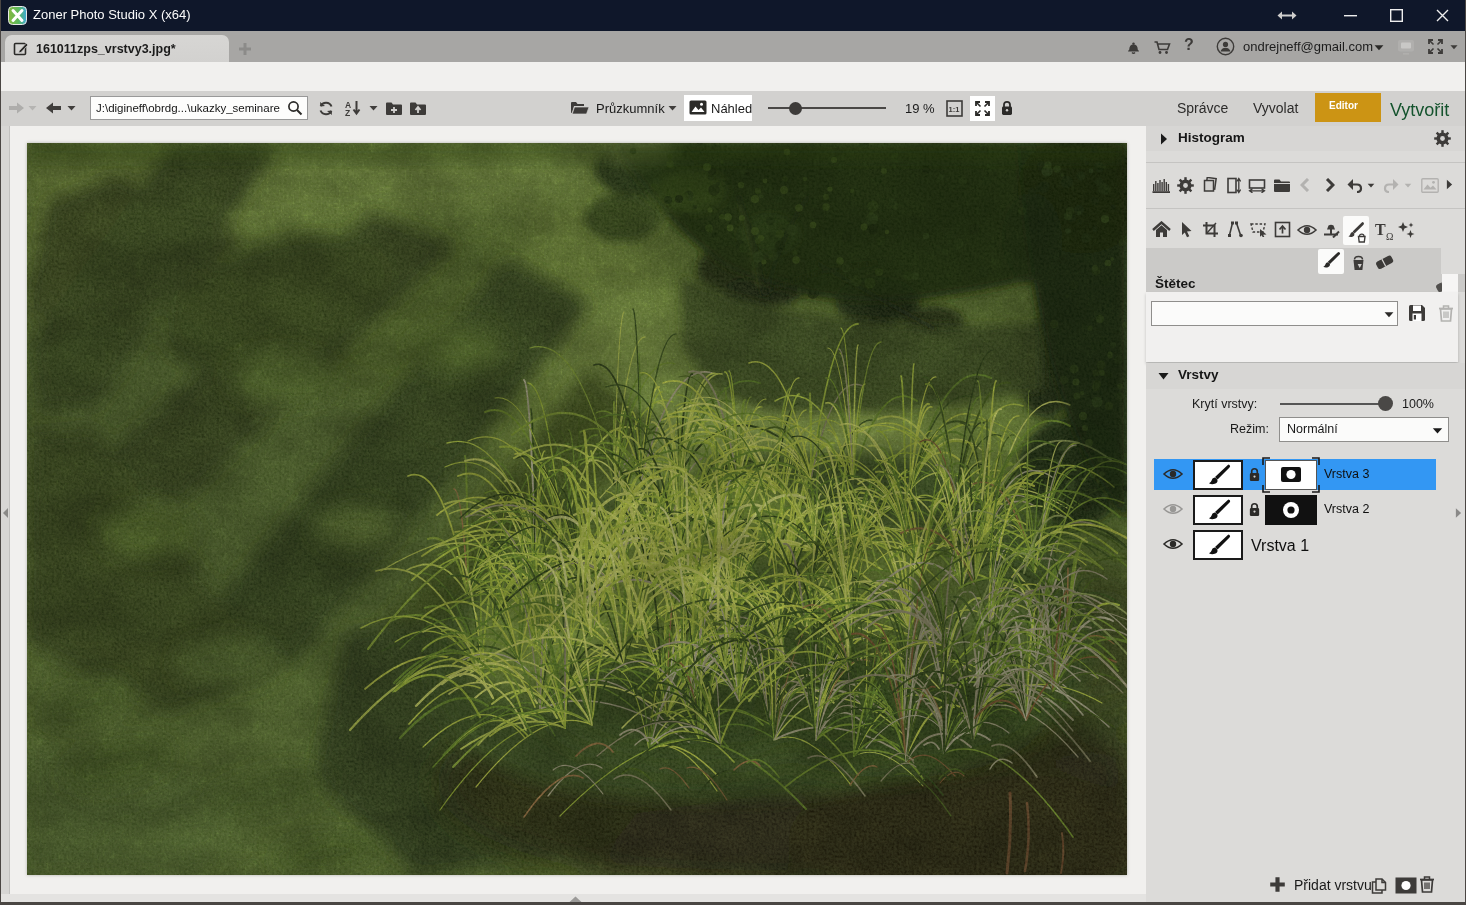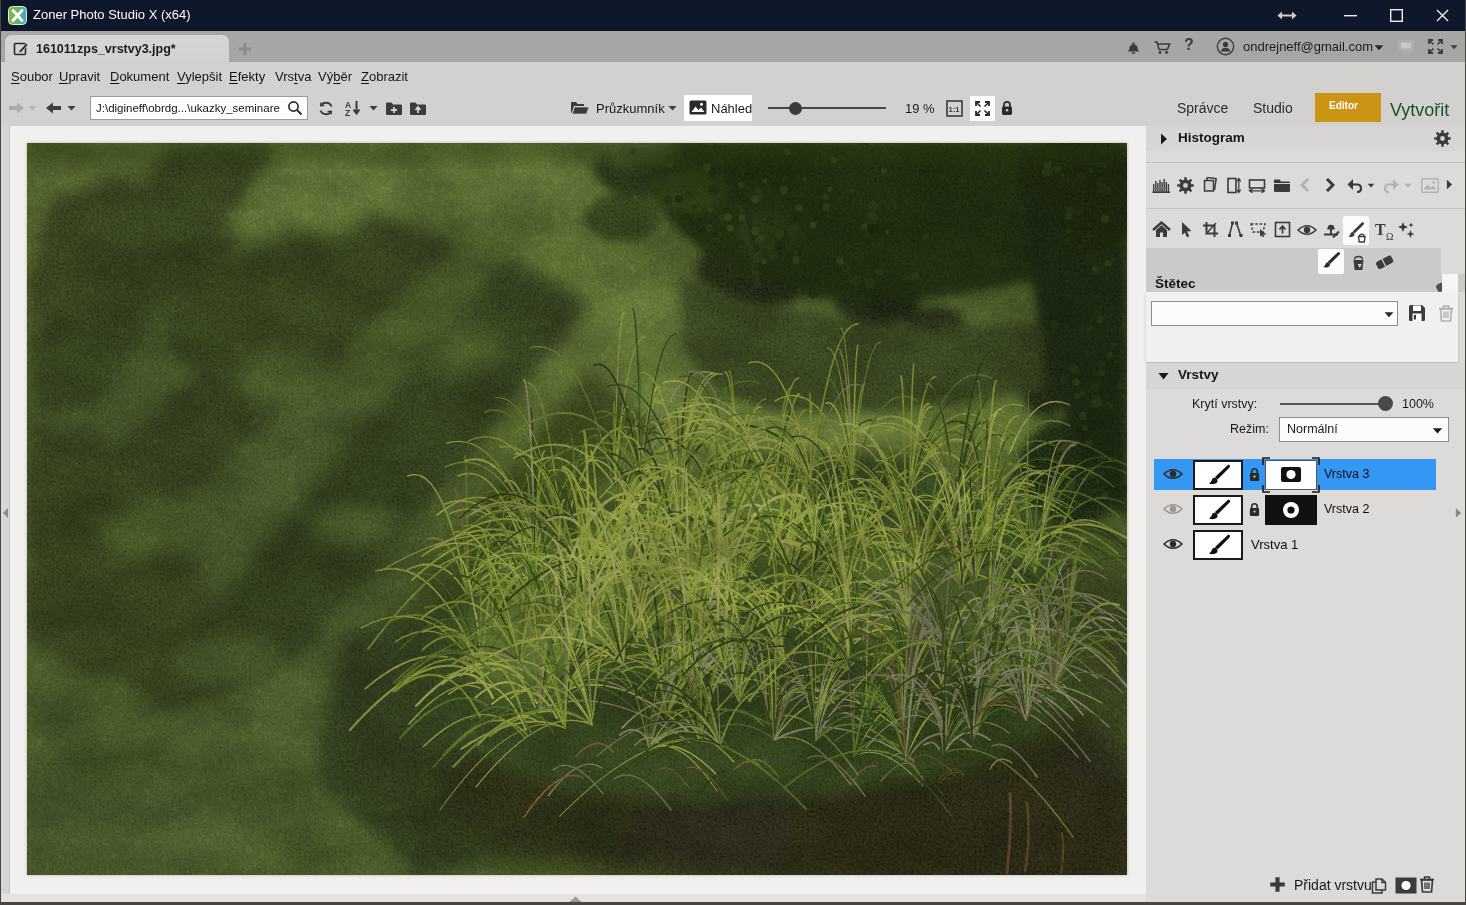--- a/index.html
+++ b/index.html
@@ -105,30 +105,20 @@
           <path d="M6 15 H2 V11" stroke="#3d3b39" stroke-width="1.8" fill="none"></path>
 <path d="M2.2 2.2 L6.5 6.5 M14.8 2.2 L10.5 6.5 M14.8 14.8 L10.5 10.5 M2.2 14.8 L6.5 10.5" stroke="#3d3b39" stroke-width="1.6"></path>
         </svg>
       </div>
 <div class="ic" style="left:1450px;top:13px">
         <svg width="8" height="6" viewBox="0 0 9 6">
           <path d="M0.5 1 L4.5 5.5 L8.5 1 Z" fill="#3d3b39"></path>
         </svg>
       </div>
 </div>
-<div id="menubar">
-<div class="mi" style="left:11px"><u>S</u>oubor</div>
-<div class="mi" style="left:59px"><u>U</u>pravit</div>
-<div class="mi" style="left:110px"><u>D</u>okument</div>
-<div class="mi" style="left:177px"><u>V</u>ylepšit</div>
-<div class="mi" style="left:229px"><u>E</u>fekty</div>
-<div class="mi" style="left:275px">Vrs<u>t</u>va</div>
-<div class="mi" style="left:318px">Vý<u>b</u>ěr</div>
-<div class="mi" style="left:361px"><u>Z</u>obrazit</div>
-</div>
 <div id="toolbar">
 <div class="ic" style="left:8px;top:10px">
         <svg width="17" height="14" viewBox="0 0 17 14">
           <path d="M1 5 H9 V1.5 L16 7 L9 12.5 V9 H1 Z" fill="#aeadab"></path>
         </svg>
       </div>
 <div class="ic" style="left:28px;top:14px">
         <svg width="9" height="6" viewBox="0 0 9 6">
           <path d="M0.5 1 L4.5 5.5 L8.5 1 Z" fill="#b5b4b2"></path>
         </svg>
@@ -223,21 +213,21 @@
         </svg>
       </div>
 <div class="ic" style="left:1000px;top:9px">
         <svg width="14" height="16" viewBox="0 0 14 16">
           <path d="M4 7 V4.8 Q4 1.8 7 1.8 Q10 1.8 10 4.8 V7" fill="none" stroke="#2b2a28" stroke-width="1.8"></path>
           <rect x="2" y="6.5" width="10" height="8.5" rx="1.4" fill="#2b2a28"></rect>
           <circle cx="7" cy="10.2" r="1.2" fill="#d2d1cf"></circle>
         </svg>
       </div>
 <div class="ab" style="left:1177px;top:9px;font-size:14px;color:#2d2c2b">Správce</div>
-<div class="ab" style="left:1253px;top:9px;font-size:14px;color:#2d2c2b">Studio</div>
+<div class="ab" style="left:1253px;top:9px;font-size:14px;color:#2d2c2b">Vyvolat</div>
 <div class="ab" style="left:1315px;top:2px;width:66px;height:29px;background:#cc9414"></div>
 <div class="ab" style="left:1329px;top:9px;font-size:10px;font-weight:bold;color:#fff">Editor</div>
 <div class="ab" style="left:1390px;top:9px;font-size:18px;color:#14532d">Vytvořit</div>
 </div>
 <div id="work">
 <div class="ab" style="left:0;top:0;width:10px;height:779px;background:#d7d6d4;border-right:1px solid #c2c1bf"></div>
 <svg class="ab" style="left:2px;top:381px" width="7" height="12" viewBox="0 0 7 12">
         <path d="M6 1 L1 6 L6 11 Z" fill="#8a8987"></path>
       </svg>
 <div class="ab" style="left:27px;top:17px;width:1100px;height:732px;box-shadow:0 0 3px rgba(60,60,50,.35)">
@@ -2688,21 +2678,21 @@
           <circle cx="10" cy="7" r="3.2" fill="#2b2a28"></circle>
         </svg>
       </div>
 <div style="position:absolute;left:47px;top:404px;width:50px;height:30px;background:#fff;border:2px solid #1a1a1a;box-sizing:border-box">
 <svg width="46" height="26" viewBox="0 0 46 26">
           <g transform="translate(10,1)">
             <path d="M24.5 2 Q25.8 3.2 24.5 4.6 L12.5 16.5 L10 14 L22.8 2 Q23.6 1 24.5 2 Z" fill="#111"></path>
             <path d="M9.6 14.6 Q12 15 12.5 17.3 Q12.8 20 9.8 20.8 Q6.4 21.7 4 20.2 Q6.2 19.4 6.6 17.6 Q7 14.9 9.6 14.6 Z" fill="#111"></path>
           </g>
         </svg></div>
-<div class="ab" style="left:105px;top:411px;font-size:13px;color:#0f0f0f">Vrstva 1</div>
+<div class="ab" style="left:105px;top:411px;font-size:16px;color:#0f0f0f">Vrstva 1</div>
 <div class="ic" style="left:309px;top:381px">
         <svg width="7" height="12" viewBox="0 0 8 12">
           <path d="M1 0.5 L7 6 L1 11.5 Z" fill="#8a8988"></path>
         </svg>
       </div>
 <div class="ic" style="left:123px;top:750px">
         <svg width="17" height="17" viewBox="0 0 14 14">
           <path d="M7 1 V13 M1 7 H13" stroke="#3d3b39" stroke-width="3.4"></path>
         </svg>
       </div>

